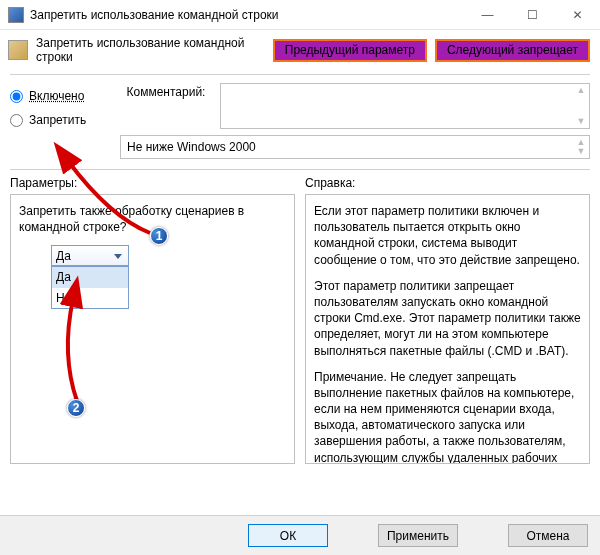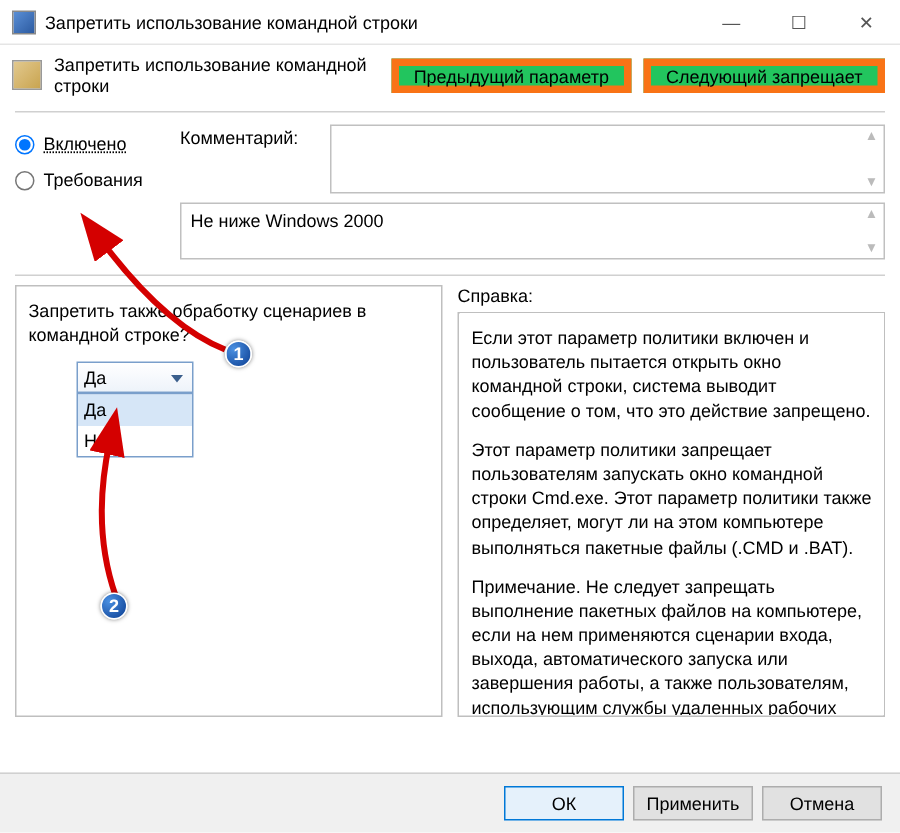--- a/index.html
+++ b/index.html
@@ -5,49 +5,49 @@
 * { box-sizing: border-box; font-family: 'Segoe UI', Tahoma, sans-serif; font-size: 12px; }
 body { margin: 0; background: #fff; width: 600px; height: 555px; overflow: hidden; }
 .titlebar { height: 30px; background: #fff; border-bottom: 1px solid #e5e5e5; display: flex; align-items: center; padding-left: 8px; }
 .titlebar-icon { width: 16px; height: 16px; margin-right: 6px; background: linear-gradient(135deg,#5a8fd6,#2c5aa0); border: 1px solid #888; }
 .titlebar-text { flex: 1; color: #000; }
 .winbtns { display: flex; height: 100%; }
 .winbtn { width: 45px; display: flex; align-items: center; justify-content: center; color: #555; font-family: Arial; }
 .header-row { display: flex; align-items: center; padding: 6px 10px 6px 8px; gap: 8px; }
 .header-icon { width: 20px; height: 20px; background: linear-gradient(135deg,#e2c98f,#c9a44f); border: 1px solid #999; }
 .header-title { flex: 1; color: #000; }
-.nav-btn { height: 23px; padding: 0 10px; background: #22c55e; border: 5px solid #f97316; cursor: pointer; }
+.nav-btn { height: 23px; padding: 0 10px; background: #a21caf; border: 2px solid #f97316; cursor: pointer; }
 .hr { border: none; border-top: 1px solid #d0d0d0; margin: 4px 10px; }
 .state-area { display: flex; padding: 4px 10px 0 10px; position: relative; }
 .radios { width: 110px; padding-top: 6px; }
 .radio-row { display: flex; align-items: center; margin-bottom: 10px; cursor: pointer; }
 .radio-row input { margin: 0 6px 0 0; }
 .radio-row.sel label { text-decoration: underline dotted; }
 .fields { flex: 1; }
 .field-row { display: flex; margin-bottom: 6px; }
-.field-label { width: 100px; padding-top: 2px; text-align: left; padding-right: 8px; }
+.field-label { width: 100px; padding-top: 2px; text-align: center; padding-right: 8px; }
 .field-box { flex: 1; height: 46px; border: 1px solid #c0c0c0; background: #fff; position: relative; padding: 4px 16px 4px 6px; overflow: hidden; font-size: 11px; }
-.field-box.small { height: 38px; }
+.field-box.small { height: 24px; }
 .scroll-stub { position: absolute; right: 2px; top: 2px; bottom: 2px; width: 12px; display: flex; flex-direction: column; justify-content: space-between; }
 .scroll-stub span { color: #bbb; font-size: 9px; text-align: center; line-height: 1; }
 .lower { display: flex; padding: 2px 10px 0 10px; gap: 10px; height: 290px; }
 .col { flex: 1; display: flex; flex-direction: column; }
 .col-label { margin-bottom: 4px; }
 .panel { flex: 1; border: 1px solid #bfbfbf; background: #fff; padding: 8px; overflow: auto; position: relative; font-size: 11.5px; line-height: 1.35; }
 .panel.params { overflow: visible; }
 .param-q { margin-bottom: 10px; }
 .combo-wrap { position: relative; width: 78px; margin-left: 32px; }
 .combo { width: 100%; height: 21px; border: 1px solid #7a9fcb; background: linear-gradient(#fff,#eef3fa); padding: 0 18px 0 4px; display: flex; align-items: center; cursor: pointer; position: relative; }
 .combo::after { content: ""; position: absolute; right: 6px; top: 8px; border-left: 4px solid transparent; border-right: 4px solid transparent; border-top: 5px solid #3b5f8c; }
 .combo-list { position: absolute; left: 0; top: 21px; width: 100%; border: 1px solid #7a9fcb; background: #fff; z-index: 5; }
 .combo-opt { padding: 2px 4px; cursor: pointer; }
 .combo-opt.sel { background: #d6e6f7; }
 .help-p { margin: 0 0 10px 0; }
 .footer { position: absolute; left: 0; right: 0; bottom: 0; height: 40px; border-top: 1px solid #d0d0d0; background: #f0f0f0; display: flex; align-items: center; justify-content: flex-end; padding: 0 12px; gap: 6px; }
-.footer button { width: 80px; height: 23px; background: #e1e1e1; border: 1px solid #adadad; cursor: pointer; }
+.footer button { width: 80px; height: 23px; background: #e1e1e1; border: 1px solid #adadad; cursor: pointer; margin-left: 44px; }
 .footer button.primary { border-color: #0078d7; background: #e5f1fb; }
 .arrow { position: absolute; pointer-events: none; z-index: 20; }
 .arrow svg { overflow: visible; }
 .badge { position: absolute; width: 18px; height: 18px; border-radius: 50%; background: radial-gradient(circle at 30% 30%,#4a90e2,#0b3d91); border: 1px solid #fff; box-shadow: 0 0 3px rgba(0,0,0,.5); color: #fff; font-weight: bold; font-size: 11px; display: flex; align-items: center; justify-content: center; z-index: 21; }
 </style>
 </head>
 <body>
 
 <div class="titlebar">
   <div class="titlebar-icon"></div>
@@ -68,21 +68,21 @@
 <hr class="hr">
 
 <div class="state-area">
   <div class="radios">
     <div class="radio-row sel">
       <input type="radio" name="st" checked="" style="">
       <label>Включено</label>
     </div>
     <div class="radio-row">
       <input type="radio" name="st" style="">
-      <label>Требования</label>
+      <label>Запретить</label>
     </div>
   </div>
   <div class="fields">
     <div class="field-row">
       <div class="field-label">Комментарий:</div>
       <div class="field-box">
         <span></span>
         <div class="scroll-stub">
             <span>▲</span>
             <span>▼</span>
@@ -112,20 +112,21 @@
   </div>
   <div class="badge" style="left:150px; top:148px;">
       <span>1</span>
     </div>
 </div>
 
 <hr class="hr">
 
 <div class="lower">
   <div class="col">
+    <div class="col-label">Параметры:</div>
     <div class="panel params">
       <div class="param-q">Запретить также обработку сценариев в командной строке?</div>
       <div class="combo-wrap">
         <div class="combo">
           <span>Да</span>
         </div>
         <div class="combo-list">
           <div class="combo-opt sel">Да</div>
           <div class="combo-opt">Нет</div>
         </div>

